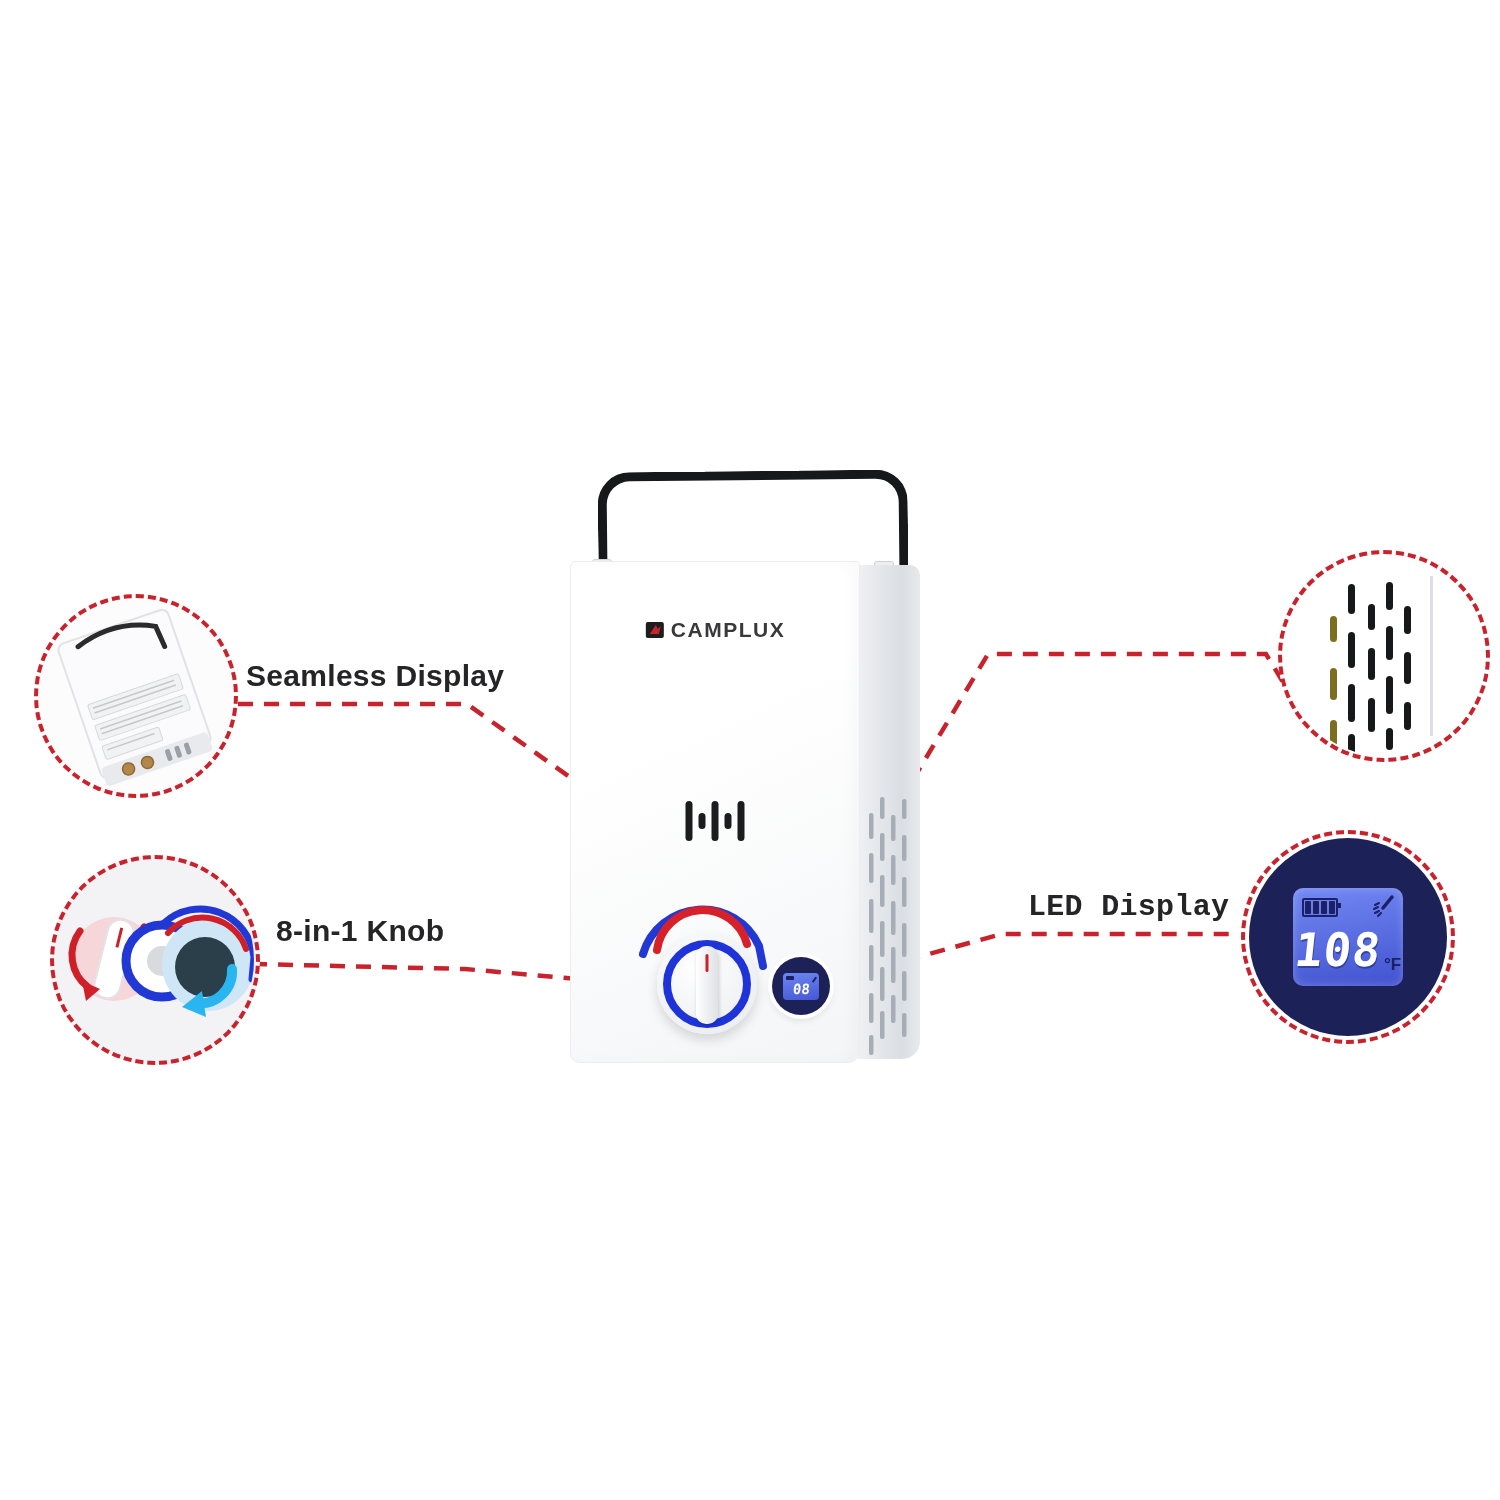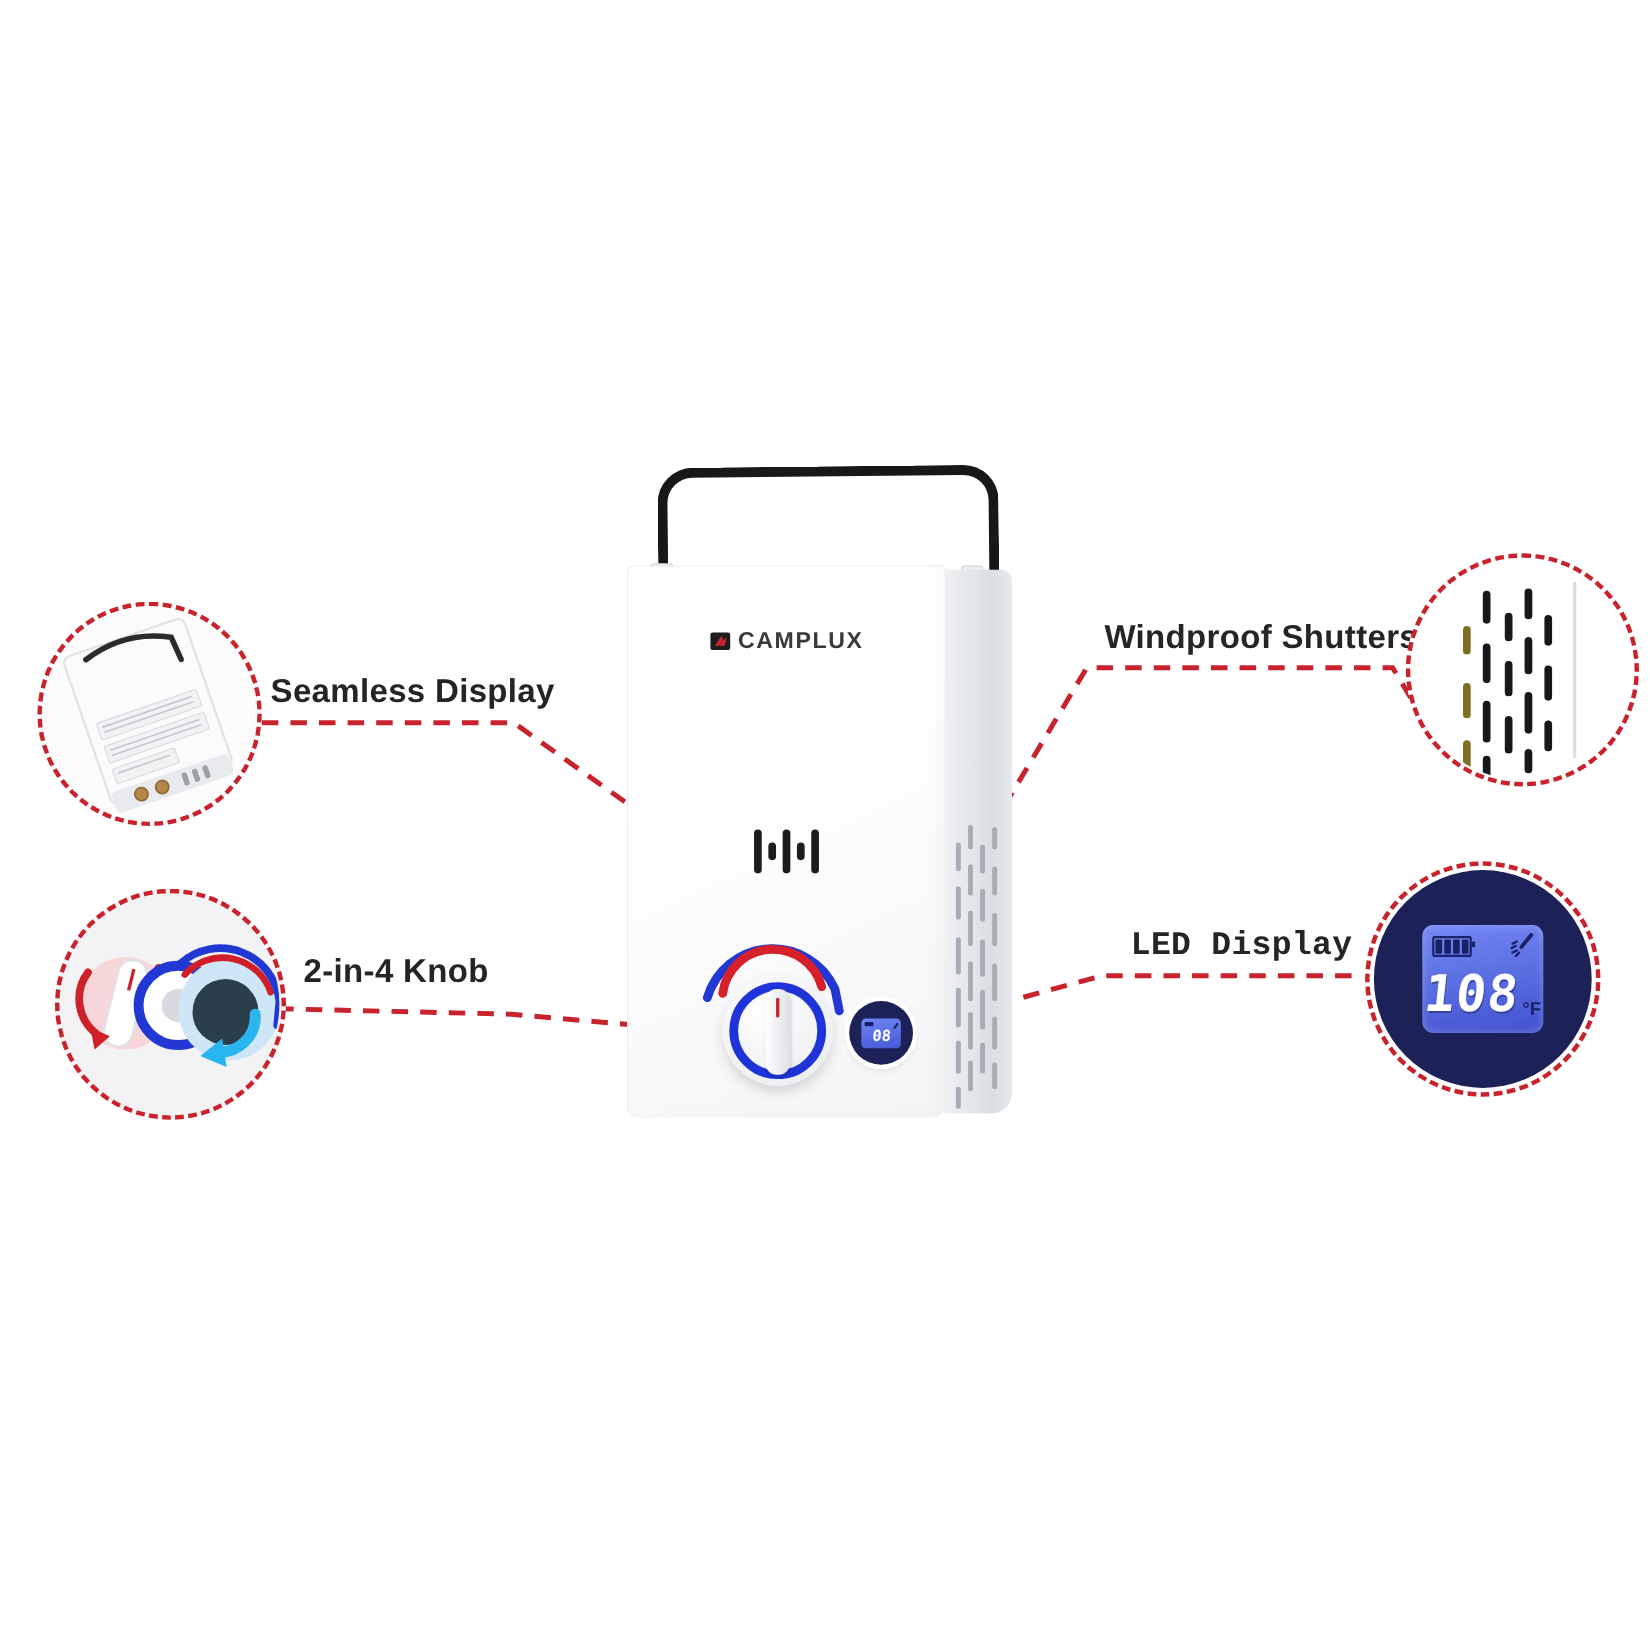--- a/index.html
+++ b/index.html
@@ -1,18 +1,19 @@
 <!DOCTYPE html>
 <html><head>
 <meta charset="utf-8">
 <style>
   html,body{margin:0;padding:0;background:#ffffff;}
   .canvas{
     position:relative;width:1500px;height:1072px;background:#ffffff;overflow:hidden;
     font-family:"Liberation Sans", sans-serif;
+    margin-top:47px;
   }
   
   .leaders{position:absolute;left:0;top:0;width:1500px;height:1500px;pointer-events:none;}
   
   .feature-label{
     position:absolute;font-size:30px;font-weight:700;color:#252527;letter-spacing:.3px;white-space:nowrap;
   }
   
   .heater{position:absolute;left:570px;top:412px;width:352px;height:612px;}
   .handle{
@@ -167,22 +168,21 @@
         <div class="mini-screen">
           <i class="mini-batt"></i>
           <i class="mini-ico"></i>
           <span class="mini-digits">08</span>
         </div>
       </div>
     </div>
   </div>
 
   <div class="feature-label" style="left:246px;top:612px;">Seamless Display</div>
-  <div class="feature-label" style="left:1004px;top:563px;">Windproof Shutters</div>
-  <div class="feature-label" style="left:276px;top:867px;">2-in-4 Knob</div>
+  <div class="feature-label" style="left:276px;top:867px;">8-in-1 Knob</div>
   <div class="feature-label" style="left:1028px;top:843px;font-family:Liberation Mono, monospace;">LED Display</div>
 
   <div class="inset seamless-inset">
     <div class="inset-clip">
       <svg width="196" height="196" viewBox="0 0 196 196">
         <g transform="rotate(-19 98 98)">
           <rect x="38" y="22" width="116" height="142" rx="7" fill="#fbfbfd" stroke="#e1e2e6" stroke-width="2"></rect>
           <path d="M58 30 Q100 16 138 36 L140 58" fill="none" stroke="#2b2b2d" stroke-width="5" stroke-linecap="round"></path>
           <rect x="48" y="88" width="96" height="16" rx="2" fill="#f1f2f4" stroke="#d8d9dd"></rect>
           <rect x="48" y="110" width="96" height="16" rx="2" fill="#f1f2f4" stroke="#d8d9dd"></rect>

